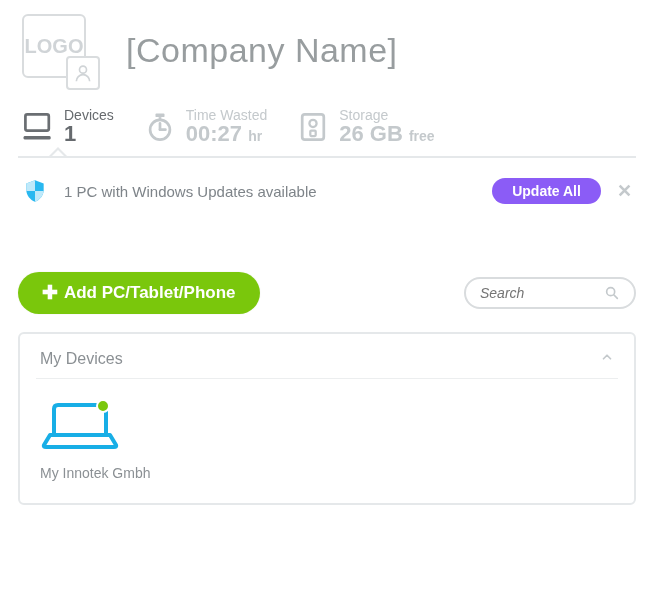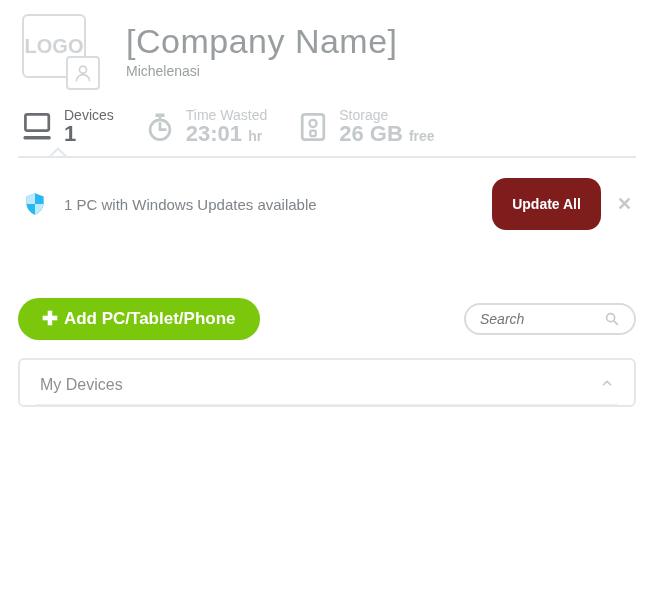--- a/index.html
+++ b/index.html
@@ -64,22 +64,22 @@
     border-bottom: 8px solid #fff;
   }
 
   
   .notif {
     display: flex; align-items: center; padding: 16px 4px 16px 4px;
   }
   .notif-icon { width: 26px; height: 26px; margin-right: 16px; }
   .notif-text { font-size: 15px; color: #7e8489; flex: 1; }
   .update-btn {
-    background: #7f1d1d; color: #fff; border: none; border-radius: 14px;
-    font-size: 14px; font-weight: 600; padding: 18px 20px; cursor: pointer;
+    background: #8b5cf6; color: #fff; border: none; border-radius: 14px;
+    font-size: 14px; font-weight: 600; padding: 5px 20px; cursor: pointer;
   }
   .close-x { color: #c4c9cc; font-size: 18px; margin-left: 16px; cursor: pointer; font-weight:700; }
 
   
   .action-row { display: flex; align-items: center; margin: 52px 0 18px; gap: 12px; }
   .add-btn {
     background: #7ac70c; color: #fff; border: none; border-radius: 22px;
     font-size: 17px; font-weight: 700; padding: 11px 24px; cursor: pointer;
     display: flex; align-items: center; gap: 6px;
     box-shadow: 0 0 0 1px rgba(0,0,0,.02);
@@ -125,21 +125,20 @@
       </div>
       <div class="avatar-box">
         <svg viewBox="0 0 24 24">
             <circle cx="12" cy="8" r="4.2" fill="none" stroke="#d0d4d7" stroke-width="2"></circle>
             <path d="M4 22c0-4.4 3.6-8 8-8s8 3.6 8 8" fill="none" stroke="#d0d4d7" stroke-width="2"></path>
           </svg>
       </div>
     </div>
     <div class="company-info">
       <div class="title">[Company Name]</div>
-      <div class="user">Michelenasi</div>
     </div>
   </div>
 
   <div class="stats">
     <div class="stat stat-devices">
       <svg viewBox="0 0 40 40">
           <rect x="6" y="6" width="26" height="18" rx="2" fill="none" stroke="#6a6e72" stroke-width="3"></rect>
           <rect x="4" y="30" width="30" height="4" rx="1.5" fill="#6a6e72"></rect>
         </svg>
       <div>
@@ -150,21 +149,21 @@
     <div class="stat stat-dim">
       <svg viewBox="0 0 40 40">
           <circle cx="20" cy="23" r="11" fill="none" stroke="#c4c9cc" stroke-width="3"></circle>
           <rect x="15" y="5" width="10" height="4" rx="1" fill="#c4c9cc"></rect>
           <line x1="20" y1="9" x2="20" y2="12" stroke="#c4c9cc" stroke-width="3"></line>
           <line x1="20" y1="23" x2="20" y2="16" stroke="#c4c9cc" stroke-width="3" stroke-linecap="round"></line>
           <line x1="20" y1="23" x2="26" y2="23" stroke="#c4c9cc" stroke-width="3" stroke-linecap="round"></line>
         </svg>
       <div>
         <div class="lbl">Time Wasted</div>
-        <div class="val"><span>23:01</span> <span class="unit">hr</span></div>
+        <div class="val"><span>00:27</span> <span class="unit">hr</span></div>
       </div>
     </div>
     <div class="stat stat-dim">
       <svg viewBox="0 0 40 40">
           <rect x="8" y="6" width="24" height="28" rx="3" fill="none" stroke="#c4c9cc" stroke-width="3"></rect>
           <circle cx="20" cy="16" r="4" fill="none" stroke="#c4c9cc" stroke-width="2.5"></circle>
           <rect x="17" y="24" width="6" height="6" rx="1" fill="none" stroke="#c4c9cc" stroke-width="2.5"></rect>
         </svg>
       <div>
         <div class="lbl">Storage</div>
@@ -211,14 +210,24 @@
   <div class="panel">
     <div class="panel-header">
       <span class="ptitle">My Devices</span>
       <span class="chev">
         <svg width="14" height="14" viewBox="0 0 24 24">
             <path d="M6 15 L12 9 L18 15" fill="none" stroke="#c4c9cc" stroke-width="3" stroke-linecap="round" stroke-linejoin="round"></path>
           </svg>
       </span>
     </div>
     <hr class="panel-sep">
+    <div class="panel-body">
+      <div class="device">
+        <svg viewBox="0 0 80 60">
+          <path d="M18 12 L62 12 Q66 12 66 16 L66 42 L14 42 L14 16 Q14 12 18 12 Z" fill="none" stroke="#18aee6" stroke-width="4" stroke-linejoin="round"></path>
+          <path d="M10 42 L70 42 L76 52 Q77 54 74 54 L6 54 Q3 54 4 52 Z" fill="none" stroke="#18aee6" stroke-width="4" stroke-linejoin="round"></path>
+          <circle cx="63" cy="13" r="6" fill="#7ac70c" stroke="#fff" stroke-width="2"></circle>
+        </svg>
+        <div class="dname">My Innotek Gmbh</div>
+      </div>
+    </div>
   </div>
 </div>
 
 </body></html>

